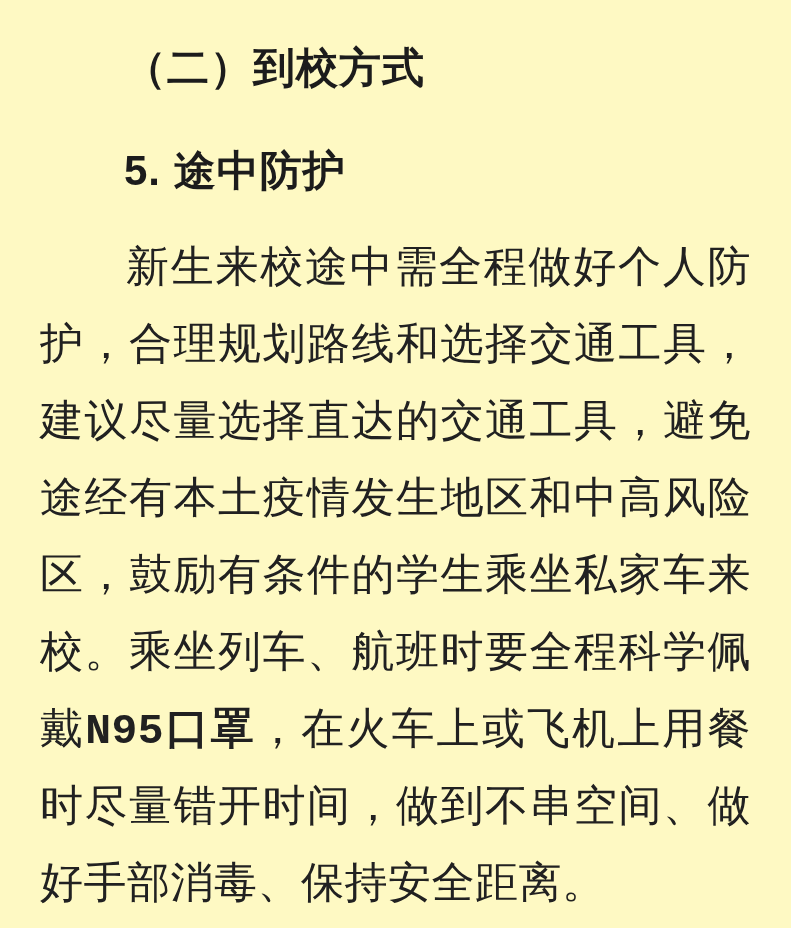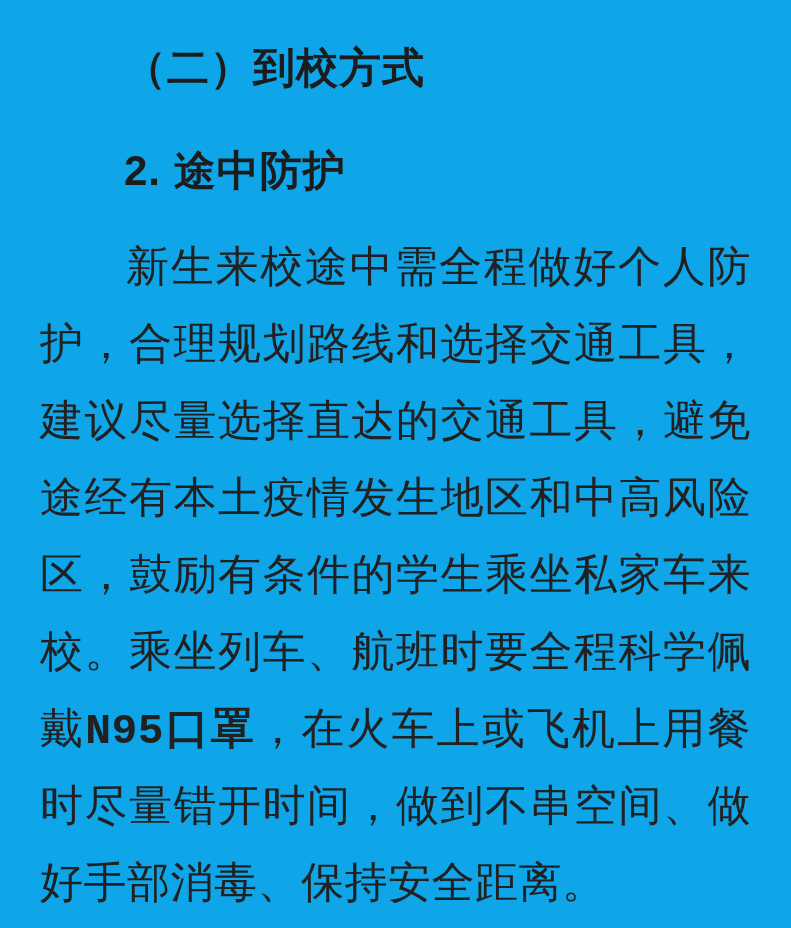--- a/index.html
+++ b/index.html
@@ -5,21 +5,21 @@
   html, body {
     margin: 0;
     padding: 0;
     background: #ffffff;
   }
   .page {
     position: relative;
     width: 791px;
     height: 928px;
     margin: 0 auto;
-    background: #0ea5e9;
+    background: #fef9c3;
     box-sizing: border-box;
     padding: 40px 40px 0 40px;
     overflow: hidden;
     font-family: "Liberation Sans", "DejaVu Sans", sans-serif;
   }
   .section-heading {
     margin: 0;
     font-size: 42px;
     line-height: 56px;
     font-weight: 700;
@@ -51,15 +51,15 @@
   }
   .body-paragraph .bold-run {
     font-weight: 700;
   }
 </style>
 </head>
 <body>
 
 <div class="page">
   <h2 class="section-heading">（二）到校方式</h2>
-  <h3 class="subsection-heading">2. 途中防护</h3>
+  <h3 class="subsection-heading">5. 途中防护</h3>
   <p class="body-paragraph"><span>新生来校途中需全程做好个人防护，合理规划路线和选择交通工具，建议尽量选择直达的交通工具，避免途经有本土疫情发生地区和中高风险区，鼓励有条件的学生乘坐私家车来校。乘坐列车、航班时要全程科学佩戴</span><span class="bold-run">N95口罩</span><span>，在火车上或飞机上用餐时尽量错开时间，做到不串空间、做好手部消毒、保持安全距离。</span></p>
 </div>
 
 </body></html>

